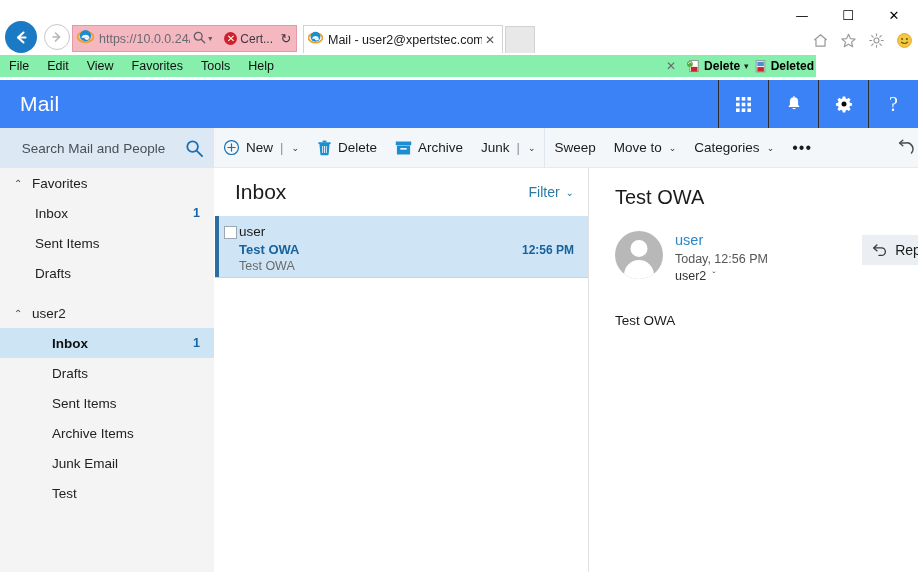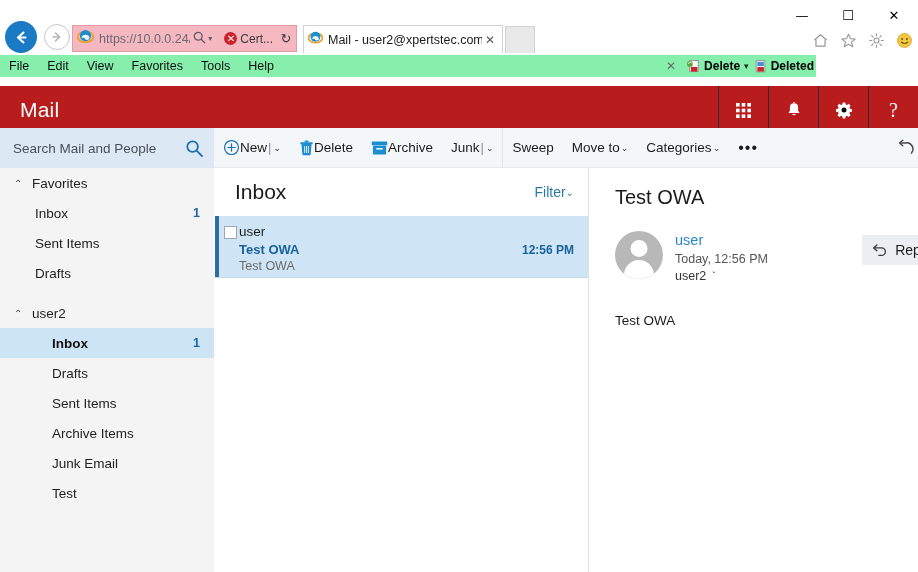--- a/index.html
+++ b/index.html
@@ -115,51 +115,51 @@
   #pdf-close-x { font-size: 12px; color: #6a6a6a; padding: 0 6px; }
   #chrome-bottom-line {
     position: absolute; top: 78px; left: 0; width: 918px; height: 2px; background: #fff;
   }
 
   
   #owa { position: absolute; top: 80px; left: 0; width: 918px; height: 492px; background: #fff; }
 
   #owa-header {
     position: absolute; top: 0; left: 0; width: 918px; height: 48px;
-    background: #b91c1c; display: flex; align-items: center; margin-top: 6px;
+    background: #3b82f6; display: flex; align-items: center;
   }
   #owa-app-title {
     margin-left: 20px; color: #fff; font-size: 21px; letter-spacing: .2px;
   }
   #owa-header-icons {
     position: absolute; right: 0; top: 0; height: 48px; display: flex; align-items: stretch;
   }
   .hdr-icon {
     width: 50px; display: flex; align-items: center; justify-content: center;
     color: #fff; border-left: 1px solid #2d2d2d;
   }
 
   
   #search-box {
     position: absolute; top: 48px; left: 0; width: 214px; height: 40px;
     background: #dce9f5; display: flex; align-items: center;
   }
   #search-input-text {
-    flex: 1; margin-left: 13px; font-size: 13.5px; color: #4a4f55;
+    flex: 1; margin-left: 13px; font-size: 13.5px; color: #4a4f55; text-align: center;
   }
   #search-icon-wrap { width: 40px; display: flex; align-items: center; justify-content: center; }
 
   #commandbar {
     position: absolute; top: 48px; left: 214px; width: 704px; height: 40px;
     background: #f4f7fa;
     display: flex; align-items: center; border-bottom: 1px solid #e6ebf0;
   }
   .cmd {
     display: flex; align-items: center; height: 28px;
-    padding: 0 9px; font-size: 13.5px; color: #1b1b1b; 
+    padding: 0 9px; font-size: 13.5px; color: #1b1b1b; gap: 6px;
     white-space: nowrap;
   }
   .cmd .caret { font-size: 9px; color: #333; margin-left: 1px; }
   .cmd .pipe { color: #8a9097; font-size: 13px; margin: 0 1px; }
   #cmd-undo { margin-left: auto; padding-right: 2px; }
   #cmd-sep { width: 1px; height: 40px; background: #dfe6ed; }
 
   
   #leftnav {
     position: absolute; top: 88px; left: 0; width: 214px; height: 404px;
@@ -186,21 +186,21 @@
 
   
   #msglist {
     position: absolute; top: 88px; left: 215px; width: 374px; height: 404px;
     background: #fff; border-right: 1px solid #e2e2e2;
   }
   #msglist-header {
     height: 48px; display: flex; align-items: center; padding: 0 14px 0 20px;
   }
   #msglist-title { flex: 1; font-size: 21px; color: #1b1b1b; }
-  #msglist-filter { display: flex; align-items: center; gap: 0; font-size: 14px; color: #2a7ba5; }
+  #msglist-filter { display: flex; align-items: center; gap: 6px; font-size: 14px; color: #2a7ba5; }
   #msglist-filter .caret { font-size: 10px; }
 
   .msg-row {
     position: relative; height: 62px;
     background: #cfe5f5; padding: 7px 14px 0 24px;
     border-bottom: 1px solid #bfd8ea;
   }
   .msg-accent {
     position: absolute; left: 0; top: 0; width: 4px; height: 100%;
     background: #2b6ca3;

